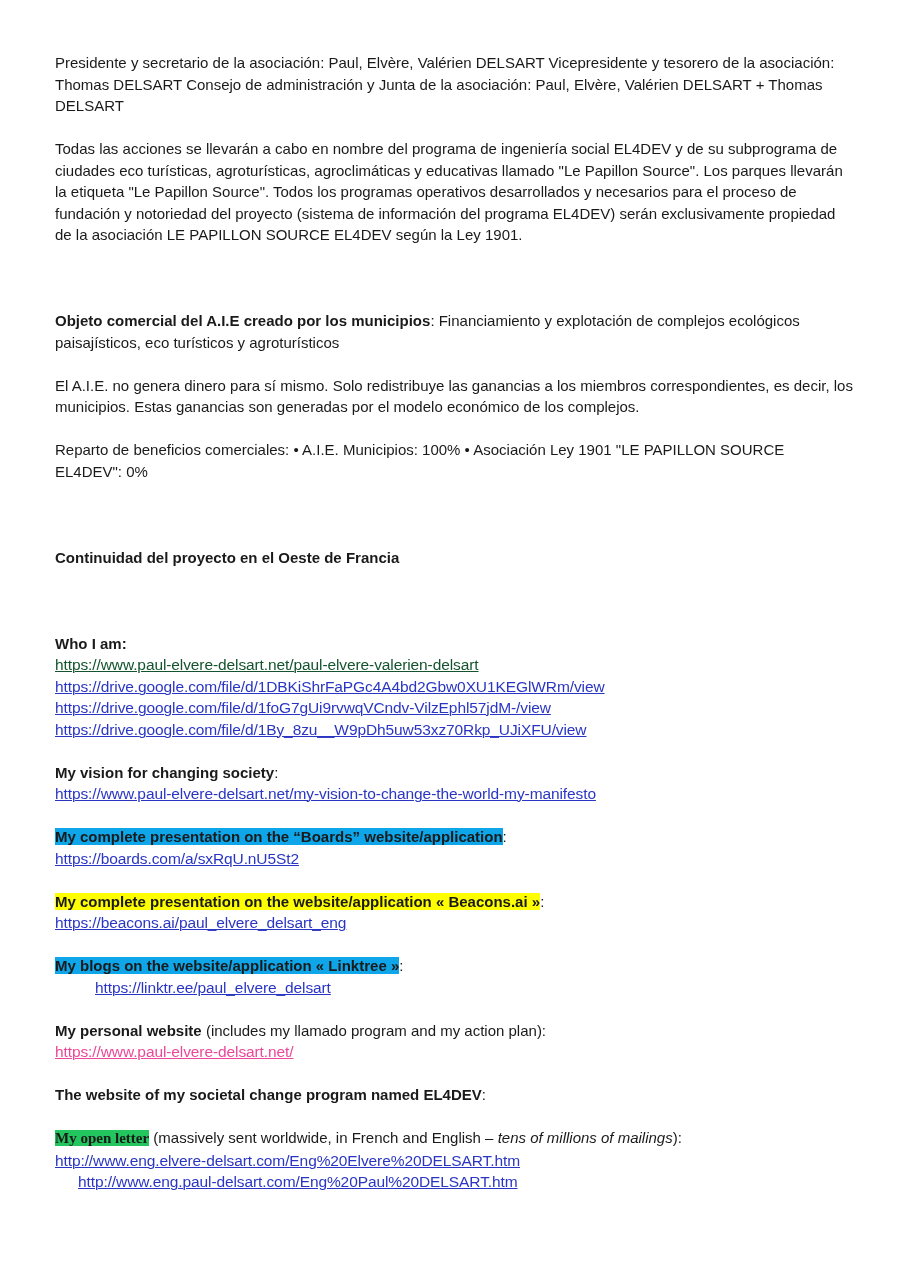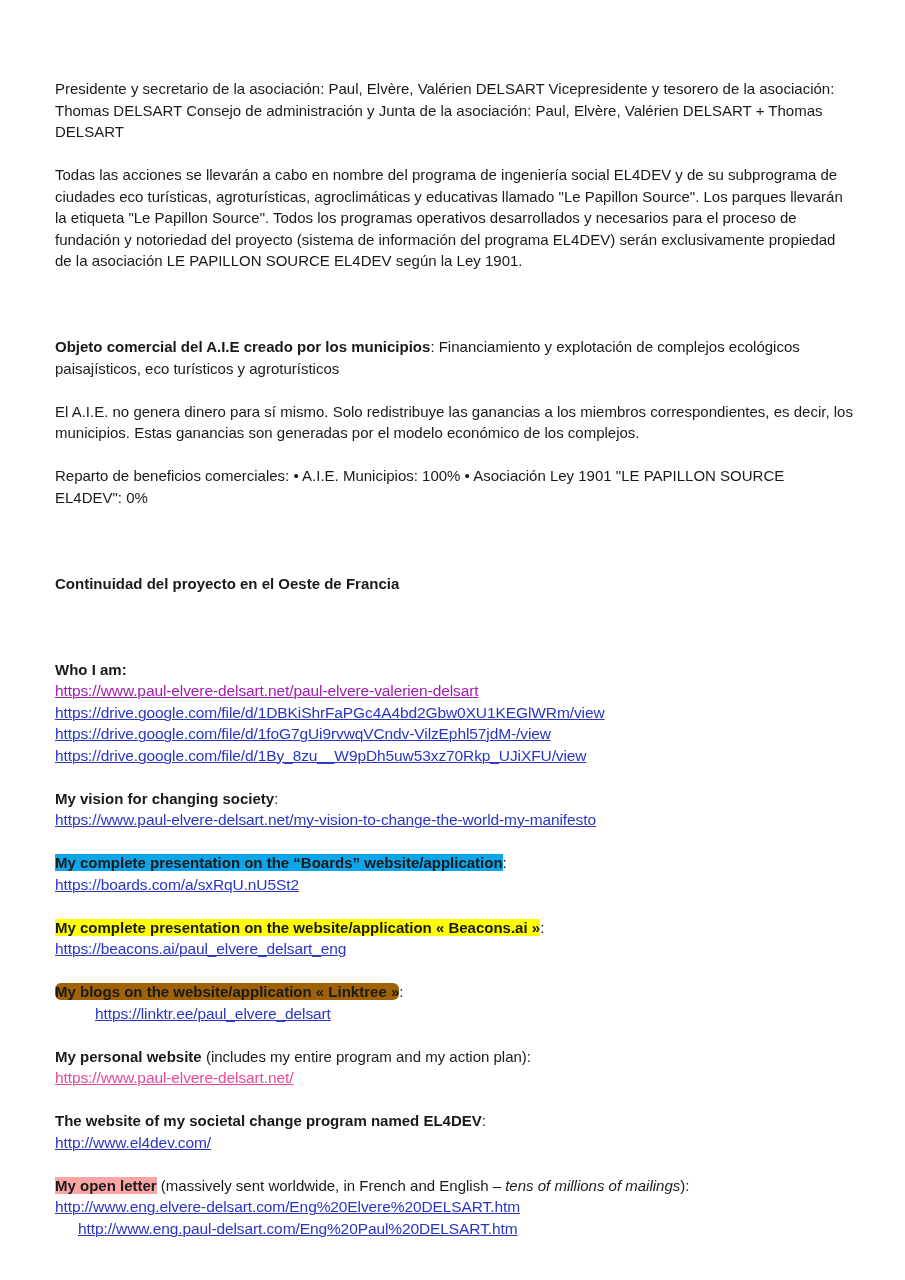--- a/index.html
+++ b/index.html
@@ -1,21 +1,21 @@
 <!DOCTYPE html>
 <html><head>
 <meta charset="utf-8">
 <style>
   html,body { margin:0; padding:0; background:#ffffff; }
   .page {
     position: relative;
     width: 905px;
     height: 1280px;
     box-sizing: border-box;
-    padding: 78px 52px 0 55px;
+    padding: 52px 52px 0 55px;
     background: #ffffff;
     overflow: hidden;
     font-family: "Liberation Sans", sans-serif;
   }
   .para {
     font-size: 15px;
     line-height: 21.5px;
     color: #1a1a1a;
     white-space: pre-wrap;
   }
@@ -48,39 +48,38 @@
     <div class="blank-line"></div>
     <div class="para"><span>Reparto de beneficios comerciales: • A.I.E. Municipios: 100% • Asociación Ley 1901 "LE PAPILLON SOURCE EL4DEV": 0%</span></div>
     <div class="blank-line"></div>
     <div class="blank-line"></div>
     <div class="blank-line"></div>
     <div class="para"><span class="bold">Continuidad del proyecto en el Oeste de Francia</span></div>
     <div class="blank-line"></div>
     <div class="blank-line"></div>
     <div class="blank-line"></div>
     <div class="para"><span class="bold">Who I am:</span></div>
-    <div class="para"><a class="link" href="#" style="color: #a21caf;">https://www.paul-elvere-delsart.net/paul-elvere-valerien-delsart</a></div>
+    <div class="para"><a class="link" href="#" style="color: #14532d;">https://www.paul-elvere-delsart.net/paul-elvere-valerien-delsart</a></div>
     <div class="para"><a class="link" href="#" style="color: rgb(42, 54, 195);">https://drive.google.com/file/d/1DBKiShrFaPGc4A4bd2Gbw0XU1KEGlWRm/view</a></div>
     <div class="para"><a class="link" href="#" style="color: rgb(42, 54, 195);">https://drive.google.com/file/d/1foG7gUi9rvwqVCndv-VilzEphl57jdM-/view</a></div>
     <div class="para"><a class="link" href="#" style="color: rgb(42, 54, 195); margin-top: 24px;">https://drive.google.com/file/d/1By_8zu__W9pDh5uw53xz70Rkp_UJiXFU/view</a></div>
     <div class="blank-line"></div>
     <div class="para"><span class="bold">My vision for changing society</span><span>:</span></div>
     <div class="para"><a class="link" href="#" style="color: rgb(42, 54, 195);">https://www.paul-elvere-delsart.net/my-vision-to-change-the-world-my-manifesto</a></div>
     <div class="blank-line"></div>
     <div class="para"><span class="bold hl" style="background: #0ea5e9;">My complete presentation on the “Boards” website/application</span><span>:</span></div>
     <div class="para"><a class="link" href="#" style="color: rgb(42, 54, 195); text-align: center;">https://boards.com/a/sxRqU.nU5St2</a></div>
     <div class="blank-line"></div>
     <div class="para"><span class="bold hl" style="background: rgb(255, 255, 0);">My complete presentation on the website/application « Beacons.ai »</span><span>:</span></div>
     <div class="para"><a class="link" href="#" style="color: rgb(42, 54, 195);">https://beacons.ai/paul_elvere_delsart_eng</a></div>
     <div class="blank-line"></div>
-    <div class="para"><span class="bold hl" style="background: #a16207; border-radius: 6px;">My blogs on the website/application « Linktree »</span><span>:</span></div>
+    <div class="para"><span class="bold hl" style="background: #0ea5e9;">My blogs on the website/application « Linktree »</span><span>:</span></div>
     <div class="para"><a class="link" href="#" style="color: rgb(42, 54, 195); margin-left: 40px;">https://linktr.ee/paul_elvere_delsart</a></div>
     <div class="blank-line"></div>
-    <div class="para"><span class="bold">My personal website</span><span> (includes my entire program and my action plan):</span></div>
+    <div class="para"><span class="bold">My personal website</span><span> (includes my llamado program and my action plan):</span></div>
     <div class="para"><a class="link" href="#" style="color: #ec4899;">https://www.paul-elvere-delsart.net/</a></div>
     <div class="blank-line"></div>
     <div class="para"><span class="bold">The website of my societal change program named EL4DEV</span><span>:</span></div>
-    <div class="para"><a class="link" href="#" style="color: rgb(42, 54, 195);">http://www.el4dev.com/</a></div>
     <div class="blank-line"></div>
-    <div class="para"><span class="bold hl" style="background: #fca5a5;">My open letter</span><span> (massively sent worldwide, in French and English – </span><span class="italic">tens of millions of mailings</span><span>):</span></div>
+    <div class="para"><span class="bold hl" style="background: #22c55e; font-family: Liberation Serif, serif;">My open letter</span><span> (massively sent worldwide, in French and English – </span><span class="italic">tens of millions of mailings</span><span>):</span></div>
     <div class="para"><a class="link" href="#" style="color: rgb(42, 54, 195);">http://www.eng.elvere-delsart.com/Eng%20Elvere%20DELSART.htm</a></div>
     <div class="para"><a class="link" href="#" style="color: rgb(42, 54, 195); margin-left: 23px;">http://www.eng.paul-delsart.com/Eng%20Paul%20DELSART.htm</a></div>
   </div>
 
 </body></html>

